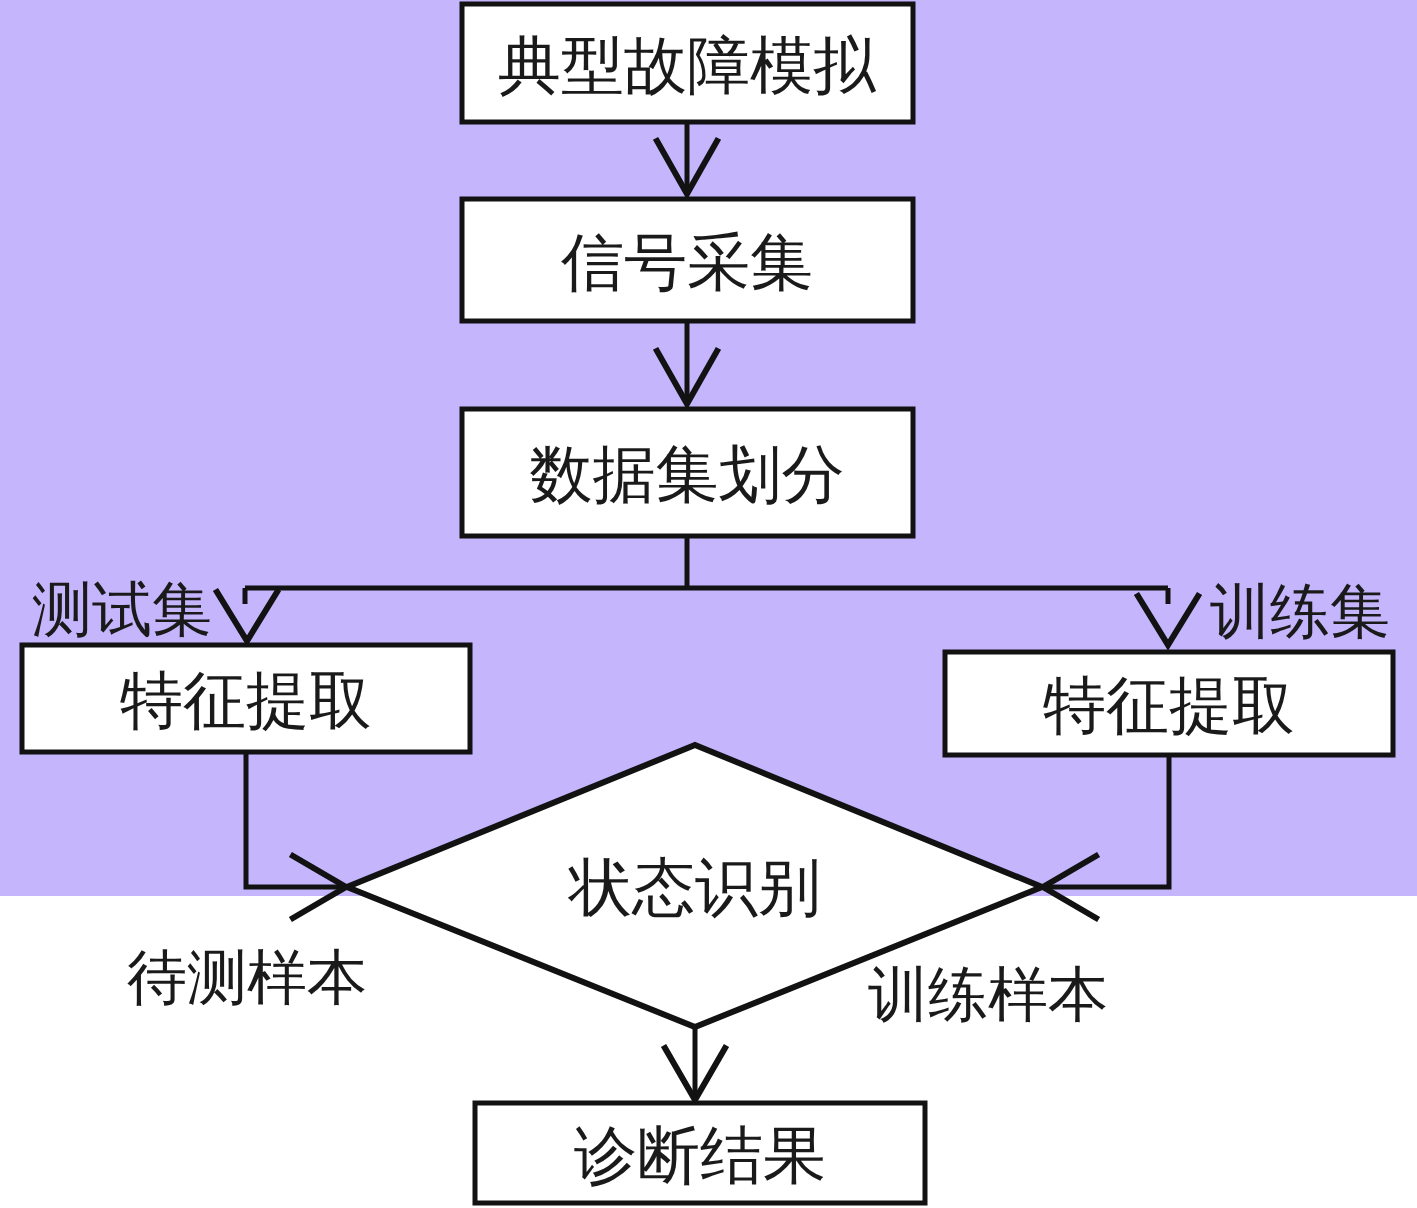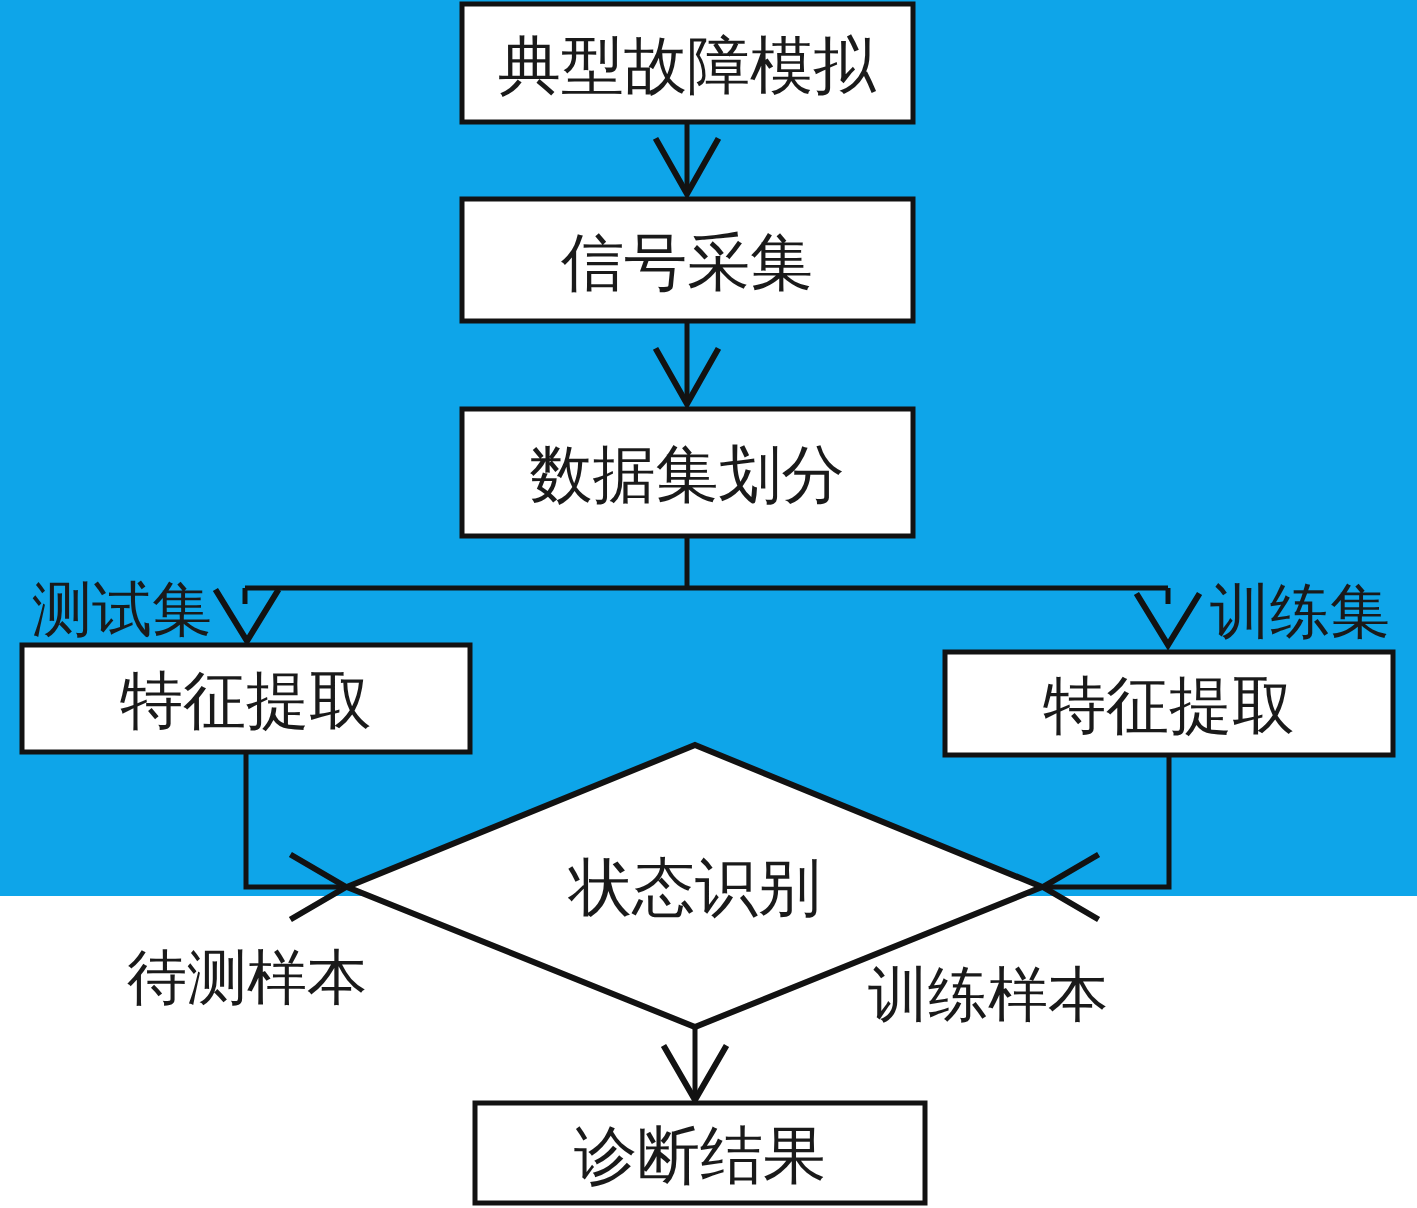--- a/index.html
+++ b/index.html
@@ -7,21 +7,21 @@
     padding: 0;
     background: #ffffff;
     width: 1417px;
     height: 1208px;
     overflow: hidden;
   }
   .stage {
     position: relative;
     width: 1417px;
     height: 896px;
-    background: #0ea5e9;
+    background: #c4b5fd;
     font-family: "Liberation Serif", "DejaVu Serif", serif;
   }
   svg { display: block; }
   .node-box {
     fill: #ffffff;
     stroke: #121212;
     stroke-width: 5;
   }
   .diamond {
     fill: #ffffff;

